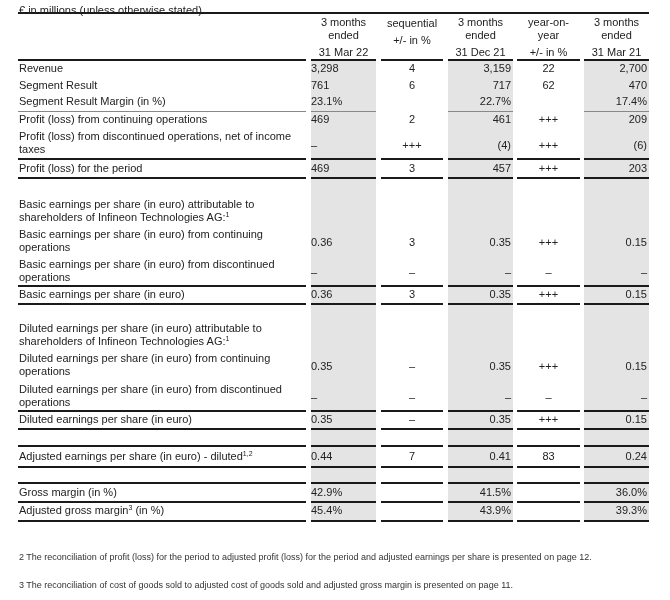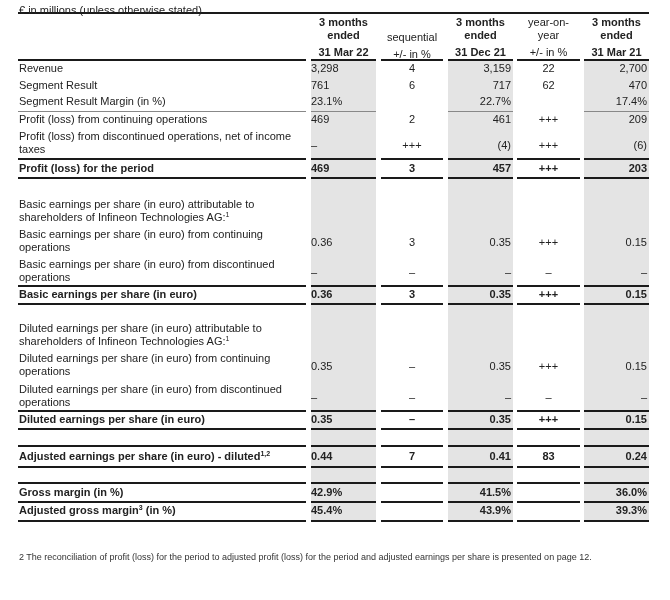--- a/index.html
+++ b/index.html
@@ -23,21 +23,21 @@
   .seg-4 { left: 517px; width: 63px; }
   .seg-5 { left: 584px; width: 65px; }
 
   .cell { position: absolute; line-height: 13px; white-space: nowrap; }
   .lbl { left: 19px; width: 286px; white-space: normal; }
   .c1 { left: 311px; width: 63px; }
   .c2 { left: 381px; width: 62px; text-align: center; }
   .c3 { left: 448px; width: 63px; text-align: right; }
   .c4 { left: 517px; width: 63px; text-align: center; }
   .c5 { left: 584px; width: 63px; text-align: right; }
-  .b { font-weight: bold; }
+  .b { font-weight: normal; }
   .hdr { text-align: center; line-height: 13px; }
   .hdr .d { display: block; margin-top: 4px; }
   sup { font-size: 7px; line-height: 0; vertical-align: 4px; }
 
   .foot { position: absolute; left: 19px; width: 630px; font-size: 9px; line-height: 11px; color: #333; }
 </style>
 </head>
 <body>
 
 <div class="page">
@@ -48,21 +48,21 @@
 
   <div class="rule" style="top:12px;left:18px;width:631px"></div>
 
   <div class="cell lbl" style="top:4px">€ in millions (unless otherwise stated)</div>
 
   <div class="cell c1 hdr b" style="top:16px;text-align:center;width:65px">
     <span>3 months</span><br>
     <span>ended</span>
     <span class="d">31 Mar 22</span>
   </div>
-  <div class="cell c2 hdr" style="top:18px">
+  <div class="cell c2 hdr" style="top:4px">
     <span></span><br>
     <span>sequential</span>
     <span class="d">+/- in %</span>
   </div>
   <div class="cell c3 hdr b" style="top:16px;text-align:center;width:65px">
     <span>3 months</span><br>
     <span>ended</span>
     <span class="d">31 Dec 21</span>
   </div>
   <div class="cell c4 hdr" style="top:16px">
@@ -306,14 +306,15 @@
   </div>
 
   <div class="rule seg-l" style="top:520px"></div>
   <div class="rule seg-1" style="top:520px"></div>
   <div class="rule seg-2" style="top:520px"></div>
   <div class="rule seg-3" style="top:520px"></div>
   <div class="rule seg-4" style="top:520px"></div>
   <div class="rule seg-5" style="top:520px"></div>
 
   <div class="foot" style="top:552px">2 The reconciliation of profit (loss) for the period to adjusted profit (loss) for the period and adjusted earnings per share is presented on page 12.</div>
+  <div class="foot" style="top:580px">3 The reconciliation of cost of goods sold to adjusted cost of goods sold and adjusted gross margin is presented on page 11.</div>
 
 </div>
 
 </body></html>

